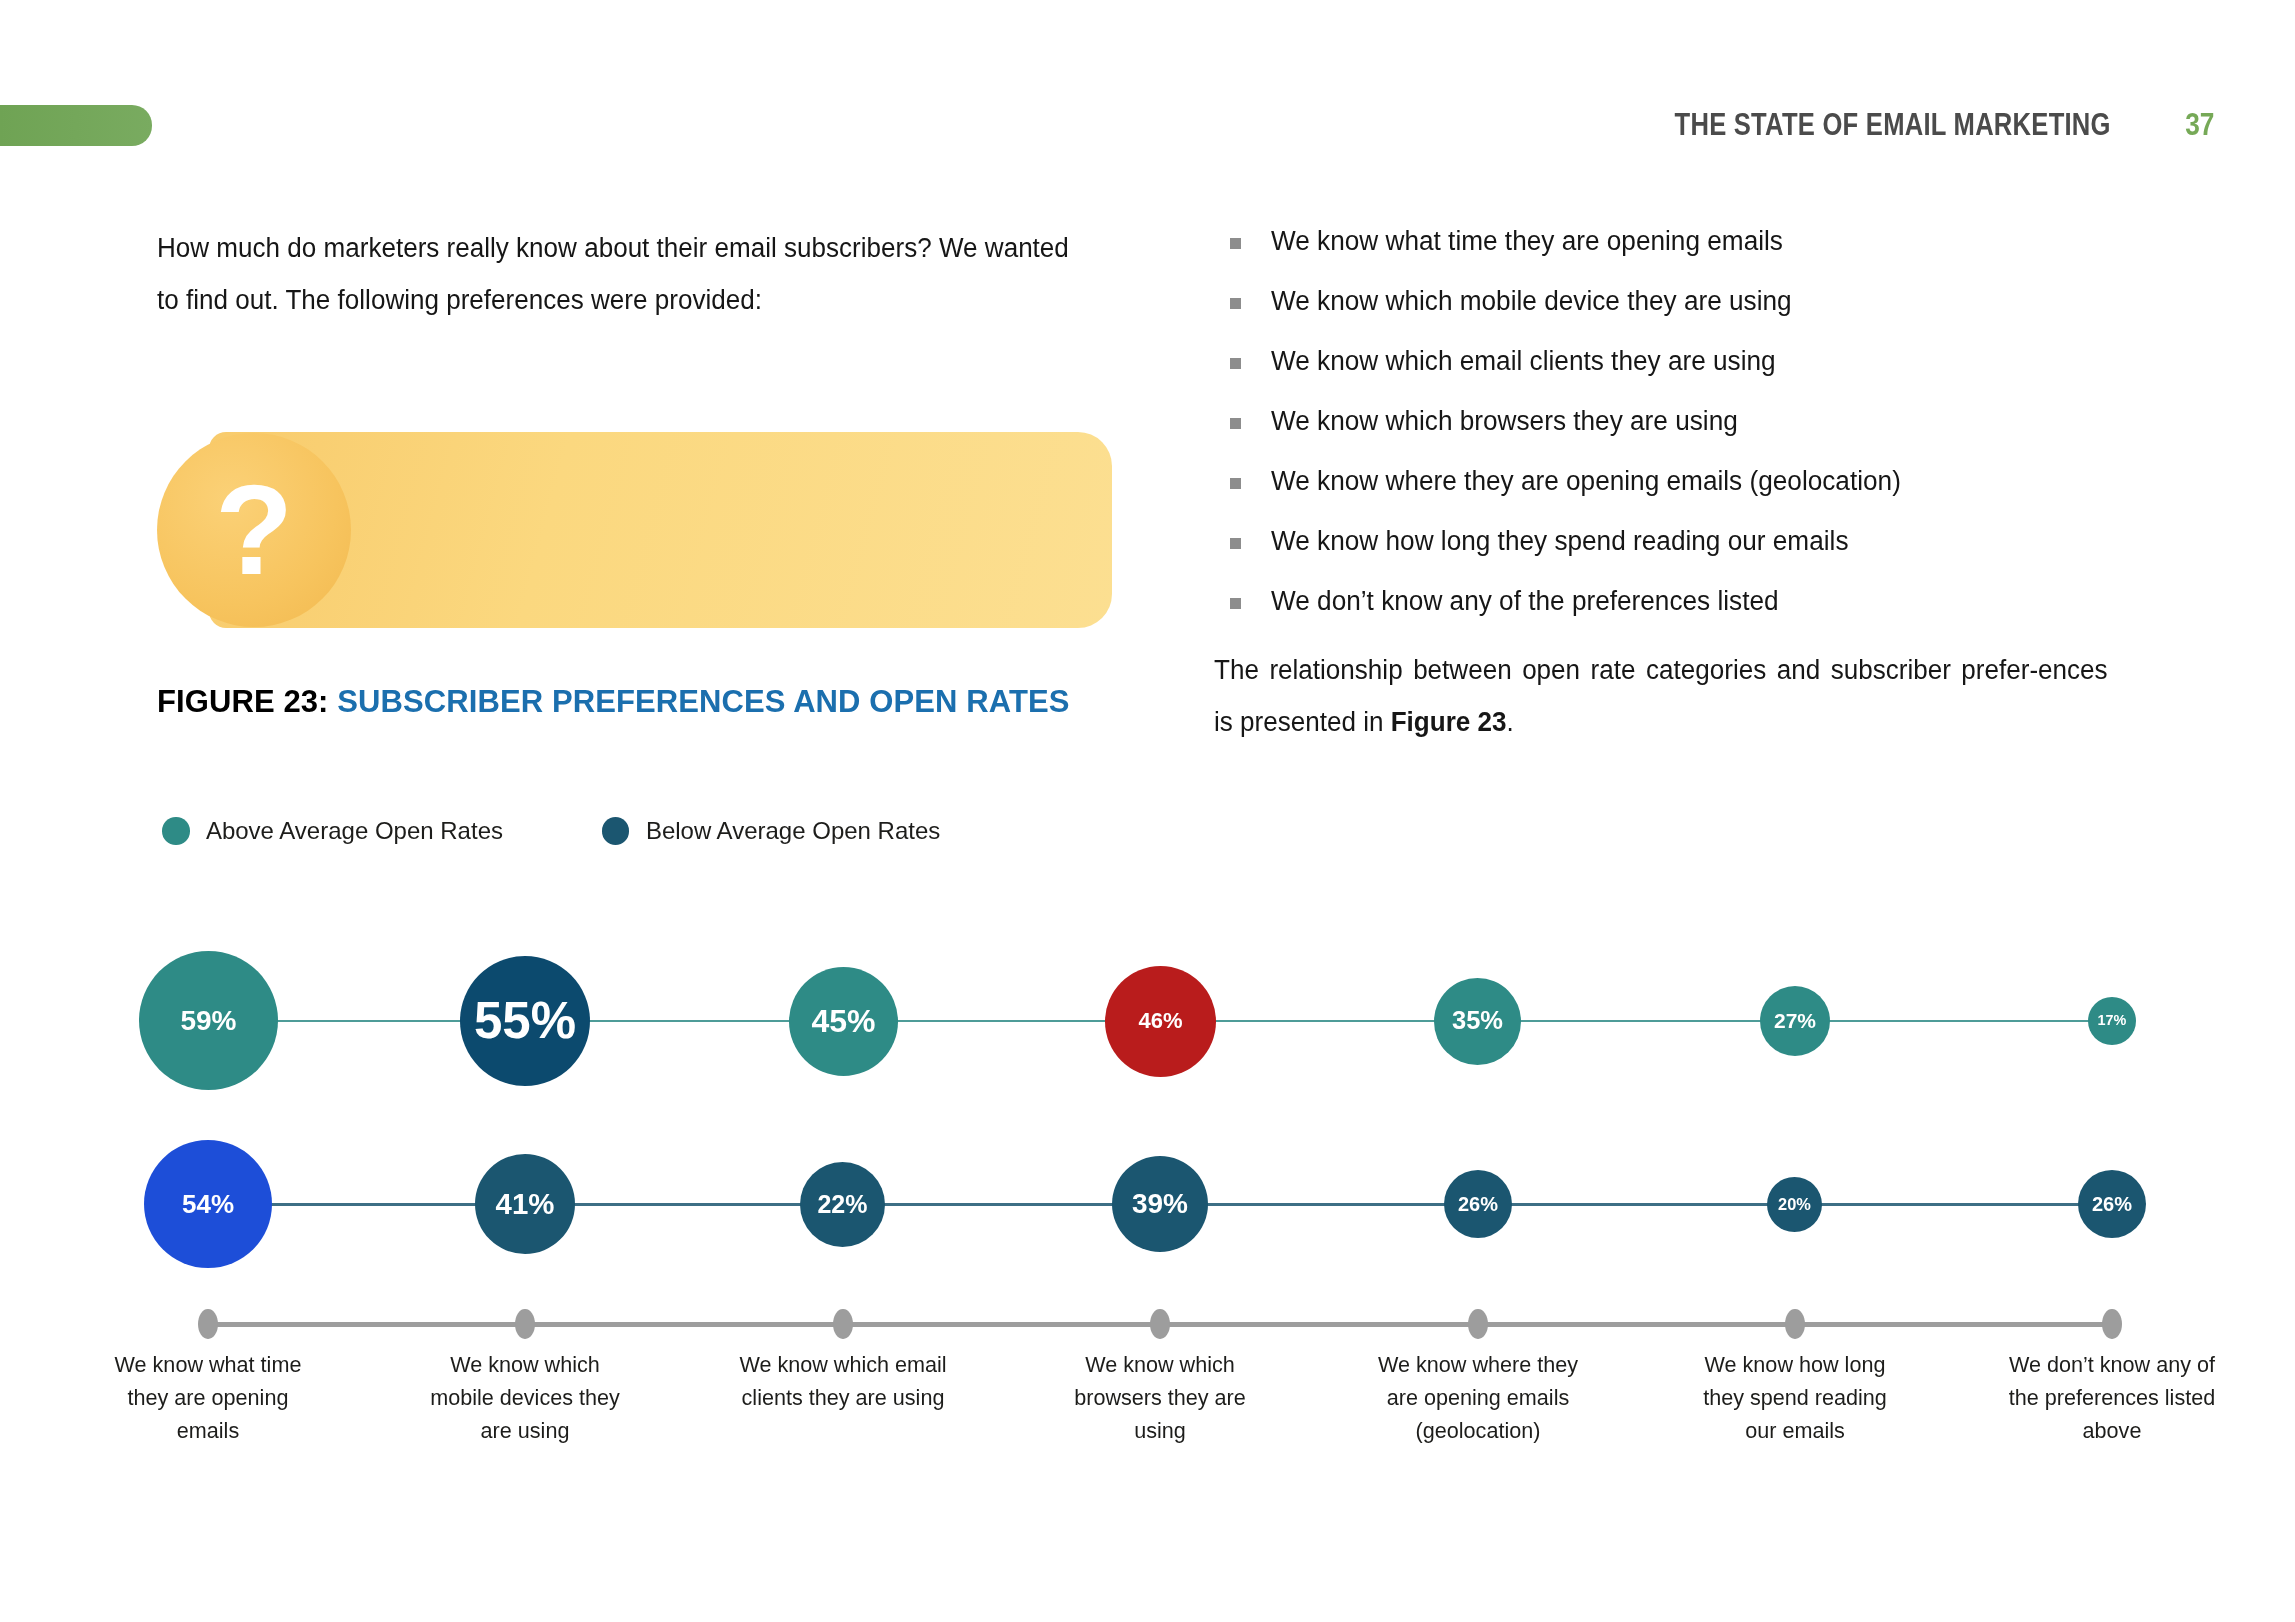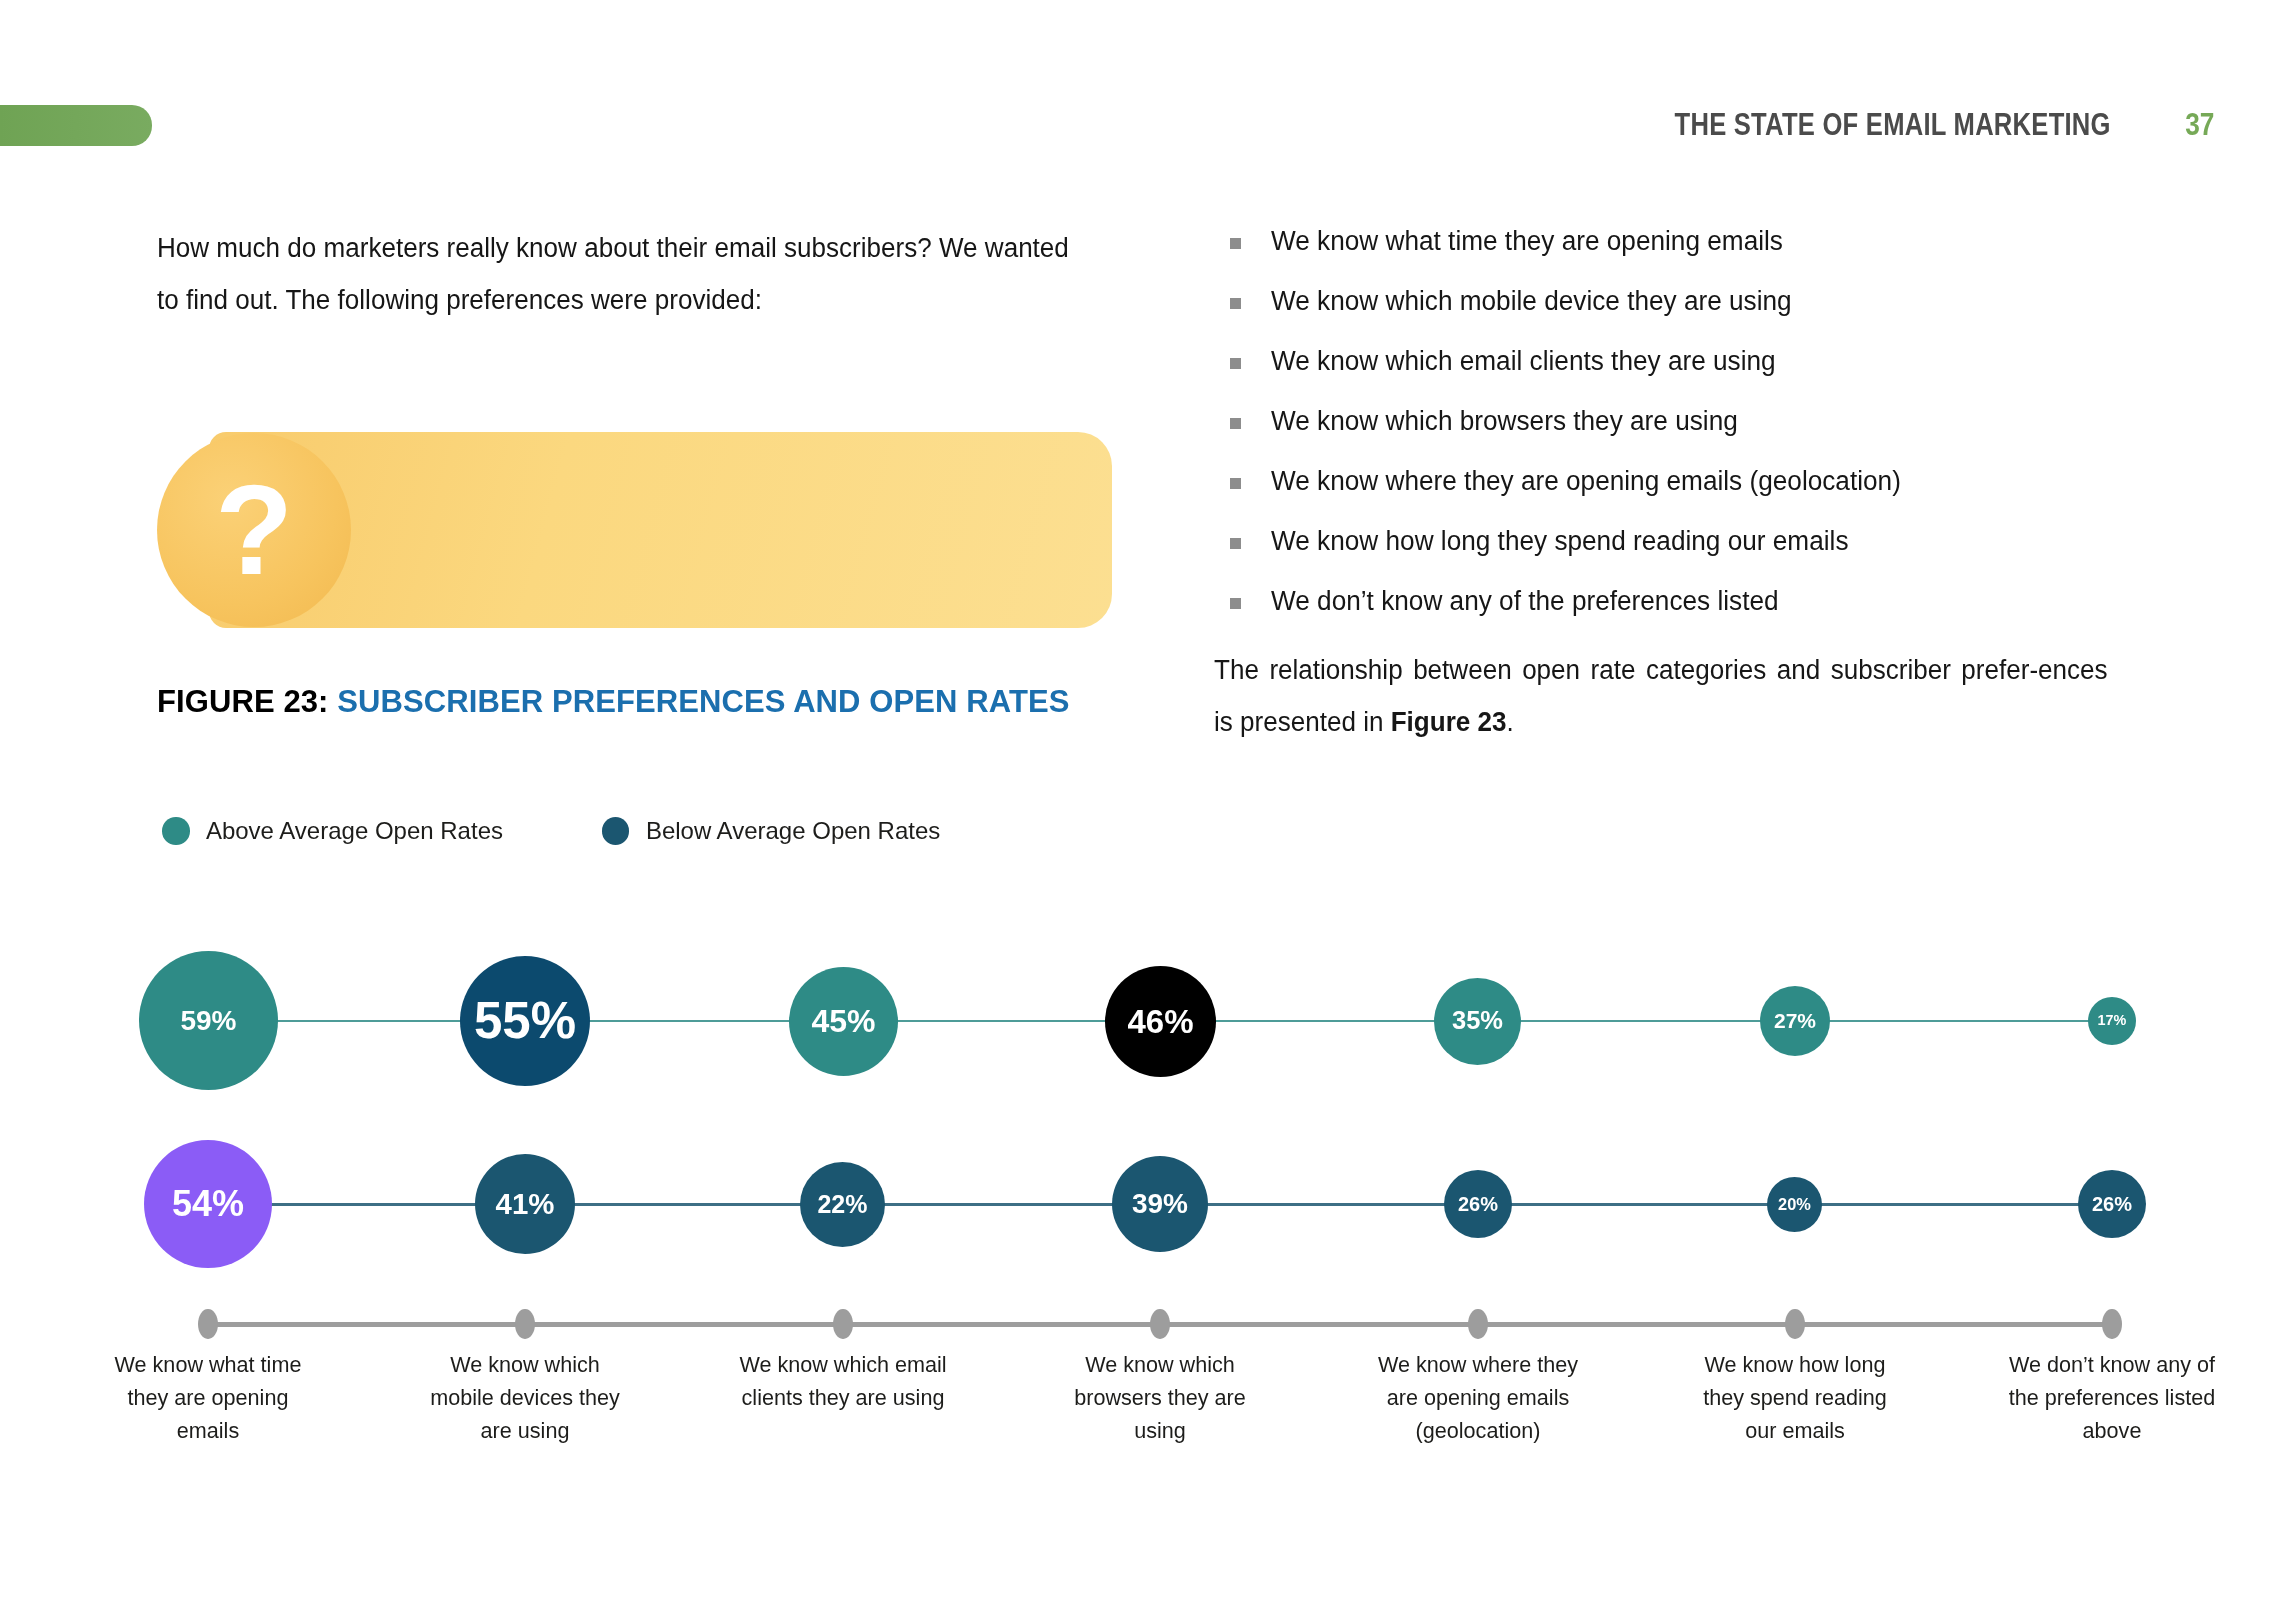--- a/index.html
+++ b/index.html
@@ -192,33 +192,33 @@
   <div class="series-row" id="row-above">
       <div class="connector" style="left: 275px; width: 188px; background: rgb(46, 139, 134); opacity: 0.85;"></div>
       <div class="connector" style="left: 588px; width: 203px; background: rgb(46, 139, 134); opacity: 0.85;"></div>
       <div class="connector" style="left: 895px; width: 213px; background: rgb(46, 139, 134); opacity: 0.85;"></div>
       <div class="connector" style="left: 1213px; width: 224px; background: rgb(46, 139, 134); opacity: 0.85;"></div>
       <div class="connector" style="left: 1518px; width: 244px; background: rgb(46, 139, 134); opacity: 0.85;"></div>
       <div class="connector" style="left: 1827px; width: 263px; background: rgb(46, 139, 134); opacity: 0.85;"></div>
       <div class="bubble" style="width: 139px; height: 139px; left: 139px; top: 15.7px; background: rgb(46, 139, 134); font-size: 28px;">59%</div>
       <div class="bubble" style="width: 130px; height: 130px; left: 460px; top: 20px; background: #0c4a6e; font-size: 51px;">55%</div>
       <div class="bubble" style="width: 109px; height: 109px; left: 789px; top: 31px; background: rgb(46, 139, 134); font-size: 32px;">45%</div>
-      <div class="bubble" style="width: 111px; height: 111px; left: 1105px; top: 30px; background: #000000; font-size: 33px;">46%</div>
+      <div class="bubble" style="width: 111px; height: 111px; left: 1105px; top: 30px; background: #b91c1c; font-size: 22px;">46%</div>
       <div class="bubble" style="width: 87px; height: 87px; left: 1434px; top: 42px; background: rgb(46, 139, 134); font-size: 25.5px;">35%</div>
       <div class="bubble" style="width: 70px; height: 70px; left: 1760px; top: 50px; background: rgb(46, 139, 134); font-size: 21px;">27%</div>
       <div class="bubble" style="width: 48px; height: 48px; left: 2088px; top: 61px; background: rgb(46, 139, 134); font-size: 14.4px;">17%</div>
     </div>
   <div class="series-row" id="row-below">
       <div class="connector" style="left: 269px; width: 209px; background: rgb(27, 86, 112); opacity: 0.85;"></div>
       <div class="connector" style="left: 573px; width: 230px; background: rgb(27, 86, 112); opacity: 0.85;"></div>
       <div class="connector" style="left: 883px; width: 232px; background: rgb(27, 86, 112); opacity: 0.85;"></div>
       <div class="connector" style="left: 1205px; width: 241px; background: rgb(27, 86, 112); opacity: 0.85;"></div>
       <div class="connector" style="left: 1509px; width: 261px; background: rgb(27, 86, 112); opacity: 0.85;"></div>
       <div class="connector" style="left: 1820px; width: 261px; background: rgb(27, 86, 112); opacity: 0.85;"></div>
-      <div class="bubble" style="width: 128px; height: 128px; left: 144px; top: 21px; background: #8b5cf6; font-size: 36px;">54%</div>
+      <div class="bubble" style="width: 128px; height: 128px; left: 144px; top: 21px; background: #1d4ed8; font-size: 26px;">54%</div>
       <div class="bubble" style="width: 100px; height: 100px; left: 475px; top: 35px; background: rgb(27, 86, 112); font-size: 29.4px;">41%</div>
       <div class="bubble" style="width: 85px; height: 85px; left: 800px; top: 43px; background: rgb(27, 86, 112); font-size: 25px;">22%</div>
       <div class="bubble" style="width: 96px; height: 96px; left: 1112px; top: 37px; background: rgb(27, 86, 112); font-size: 28px;">39%</div>
       <div class="bubble" style="width: 68px; height: 68px; left: 1444px; top: 51px; background: rgb(27, 86, 112); font-size: 20px;">26%</div>
       <div class="bubble" style="width: 55px; height: 55px; left: 1767px; top: 58px; background: rgb(27, 86, 112); font-size: 16.4px;">20%</div>
       <div class="bubble" style="width: 68px; height: 68px; left: 2078px; top: 51px; background: rgb(27, 86, 112); font-size: 20px;">26%</div>
     </div>
   <div id="axis">
     <div id="axis-line" style="left: 208px; width: 1904px;"></div>
   <div class="axis-dot" style="left: 208px;"></div>

